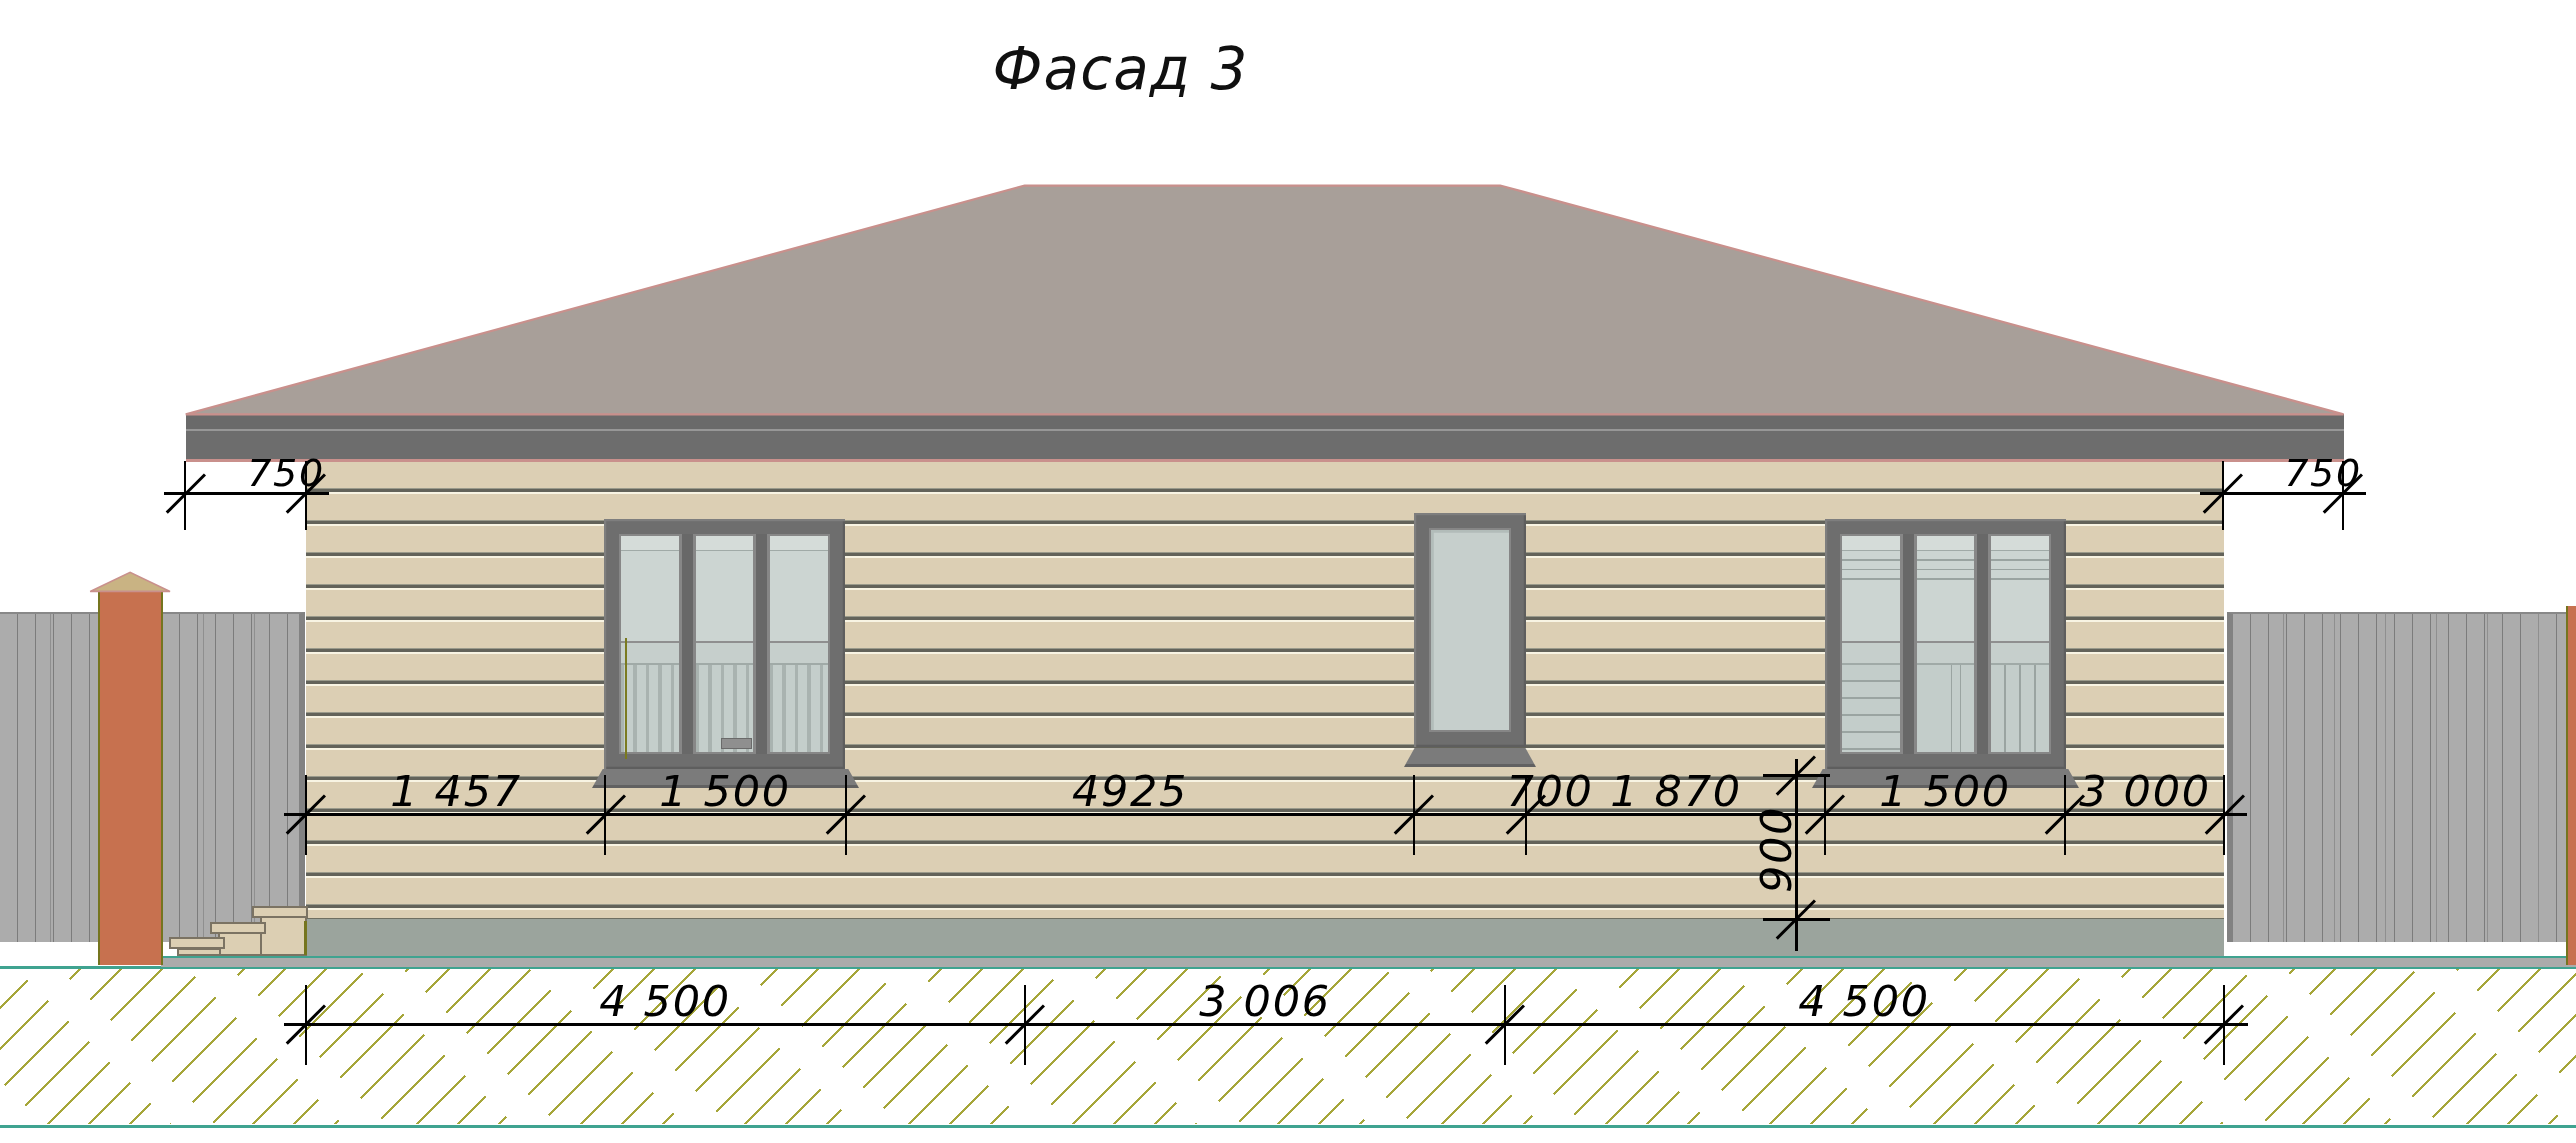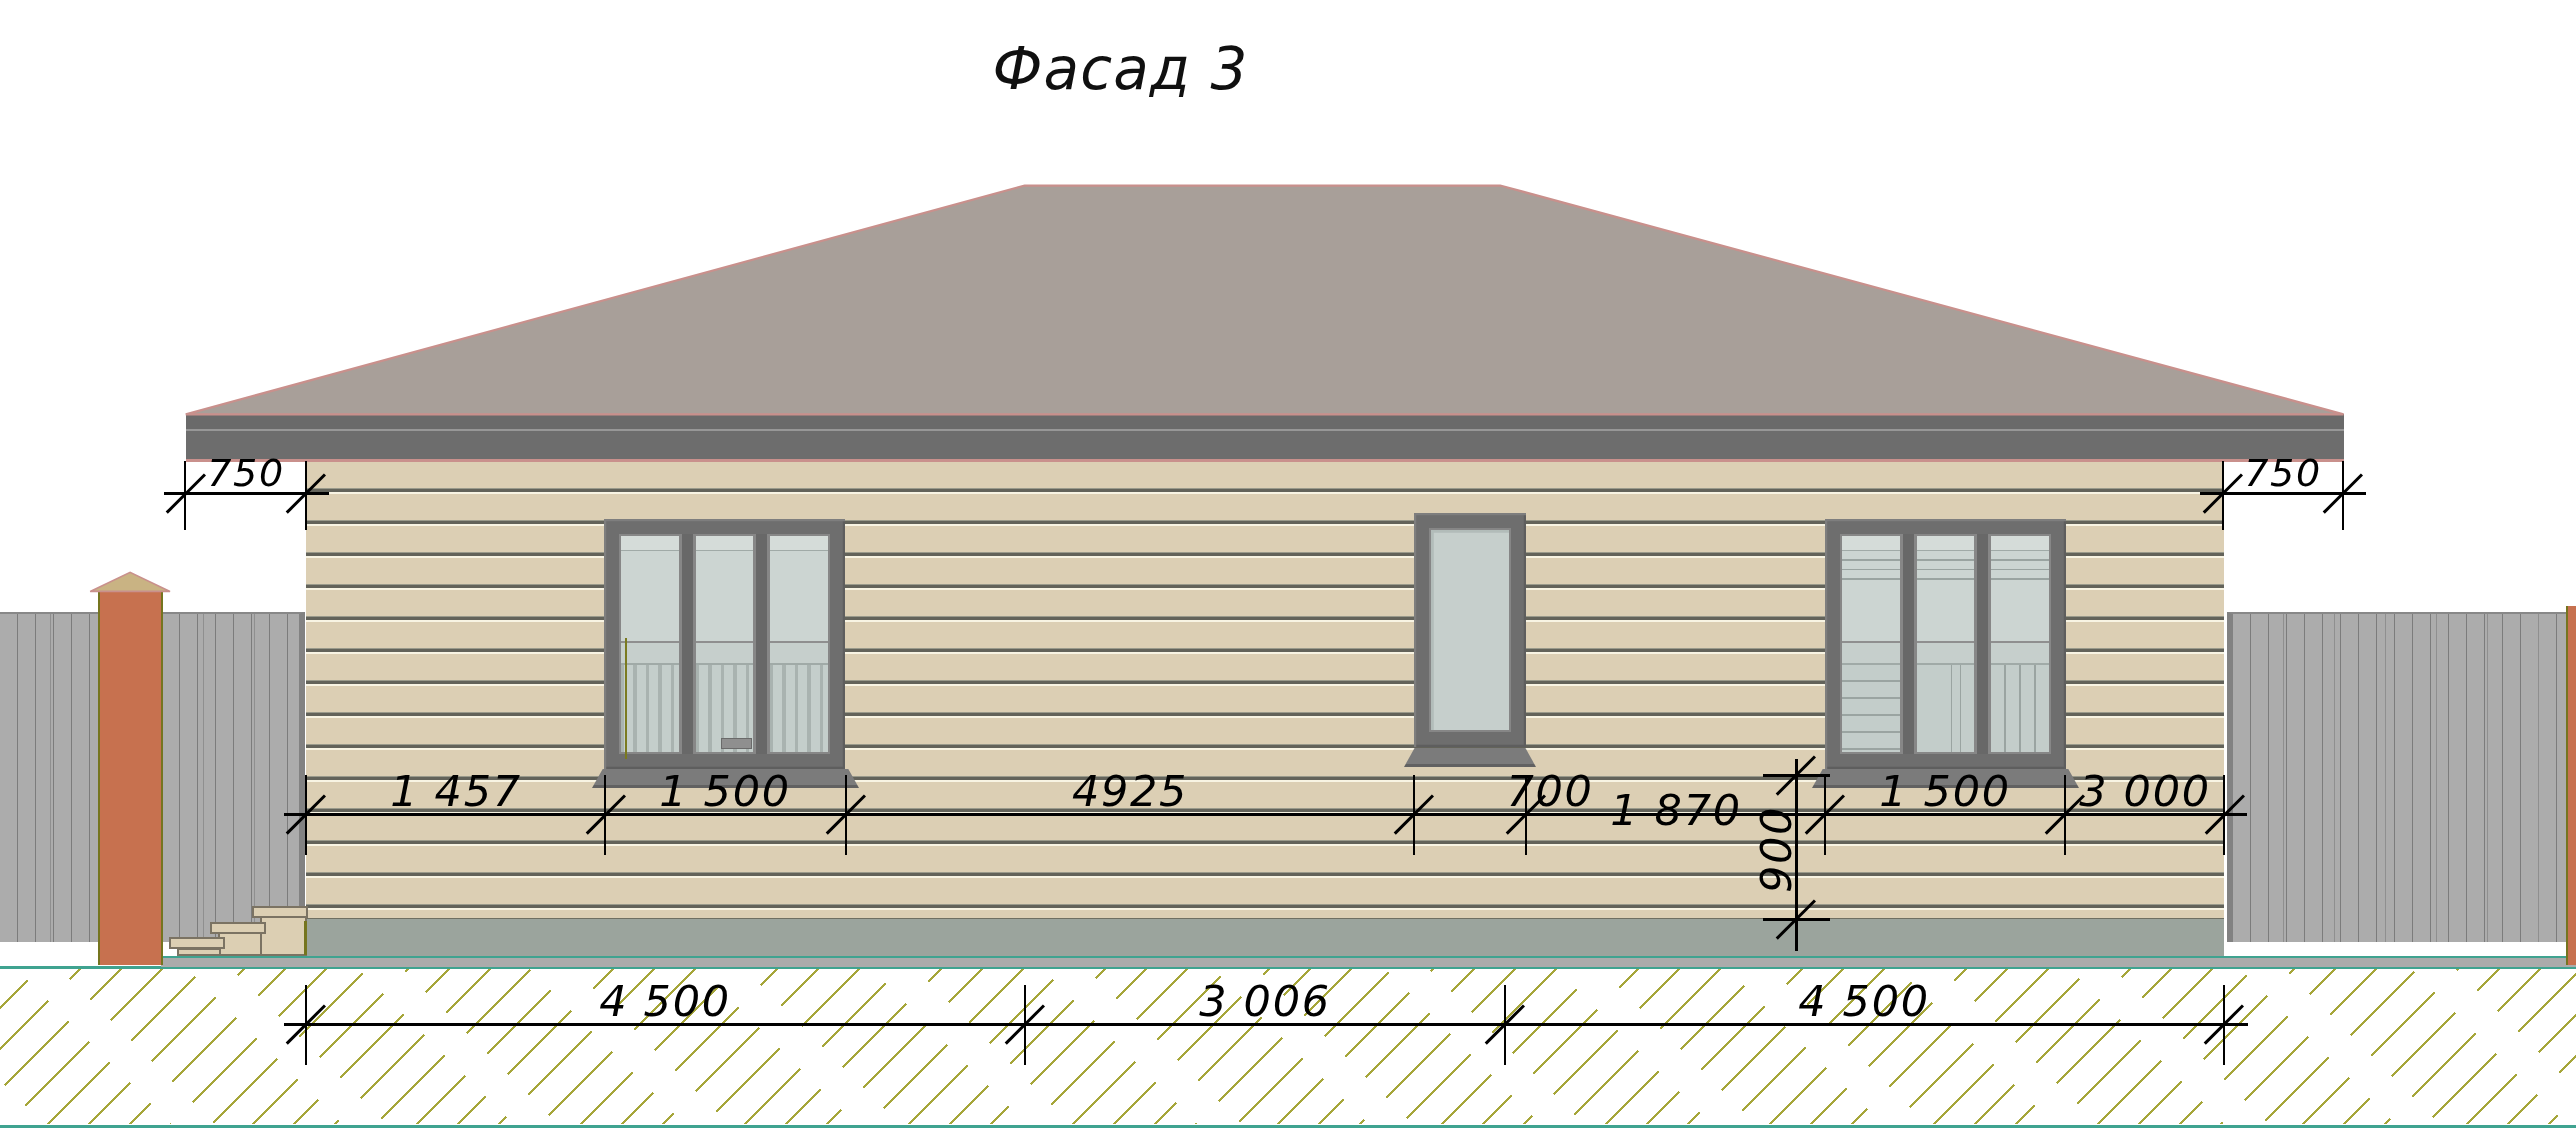--- a/index.html
+++ b/index.html
@@ -72,21 +72,21 @@
 
   
   .dims{position:absolute;inset:0;z-index:9;}
   .hline{position:absolute;height:2.8px;background:#000;}
   .vline{position:absolute;width:2.8px;background:#000;}
   .ext{position:absolute;width:2.2px;background:#000;}
   .bar{position:absolute;height:2.8px;background:#000;}
   .slash{position:absolute;width:54px;height:3.4px;background:#000;transform:rotate(-45deg);}
   .lbl{position:absolute;font-style:italic;font-size:43px;line-height:1;color:#000;
        text-align:center;white-space:nowrap;letter-spacing:1.7px;}
-  .lbl.small{font-size:38px;}
+  .lbl.small{font-size:38px;margin-left:40px;}
   .lbl.vert{transform:rotate(-90deg);}
 </style>
 </head>
 <body>
 
 <div class="canvas">
 
   <div class="title">Фасад 3</div>
 
   <div class="ground-hatch"></div>
@@ -201,21 +201,21 @@
     <div class="slash" style="left:819px;top:813px;"></div>
     <div class="slash" style="left:1387px;top:813px;"></div>
     <div class="slash" style="left:1499px;top:813px;"></div>
     <div class="slash" style="left:1798px;top:813px;"></div>
     <div class="slash" style="left:2038px;top:813px;"></div>
     <div class="slash" style="left:2198px;top:813px;"></div>
     <div class="lbl" style="left:366px;top:770px;width:180px;">1 457</div>
     <div class="lbl" style="left:635px;top:770px;width:180px;">1 500</div>
     <div class="lbl" style="left:1040px;top:770px;width:180px;">4925</div>
     <div class="lbl" style="left:1460px;top:770px;width:180px;">700</div>
-    <div class="lbl" style="left:1586px;top:789px;width:180px;">1 870</div>
+    <div class="lbl" style="left:1586px;top:770px;width:180px;">1 870</div>
     <div class="lbl" style="left:1855px;top:770px;width:180px;">1 500</div>
     <div class="lbl" style="left:2055px;top:770px;width:180px;">3 000</div>
 
     <div class="vline" style="left:1795px;top:759px;height:192px;"></div>
     <div class="bar" style="left:1763px;top:774px;width:67px;"></div>
     <div class="bar" style="left:1763px;top:918px;width:67px;"></div>
     <div class="slash" style="left:1769px;top:774px;"></div>
     <div class="slash" style="left:1769px;top:918px;"></div>
     <div class="lbl vert" style="left:1731px;top:828px;width:90px;">900</div>
 

